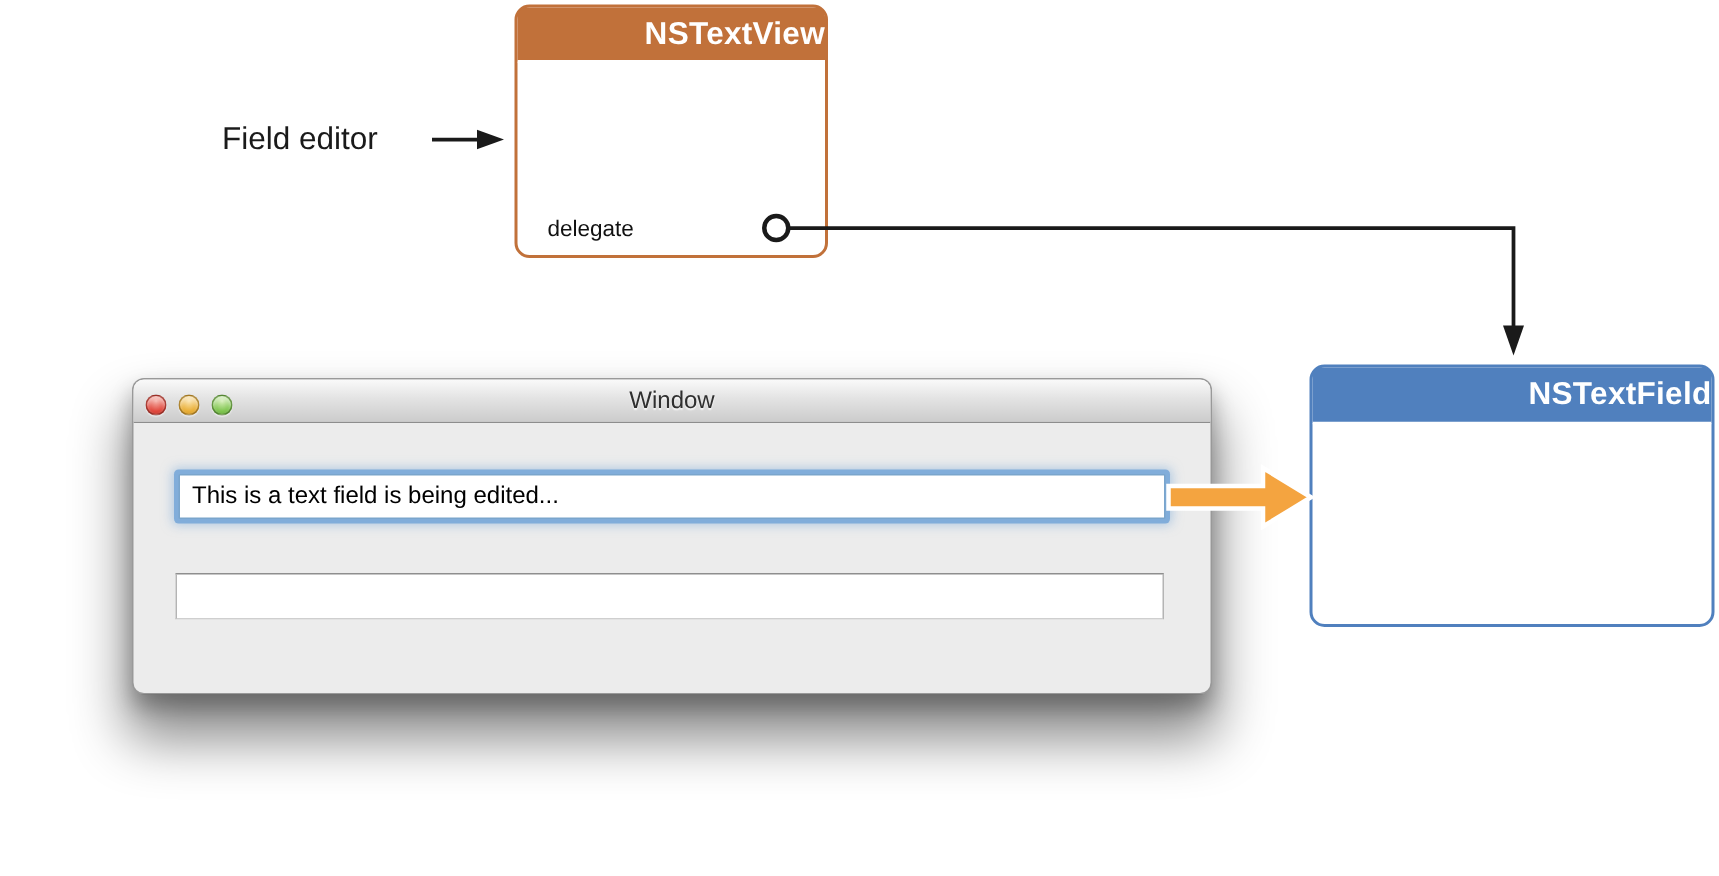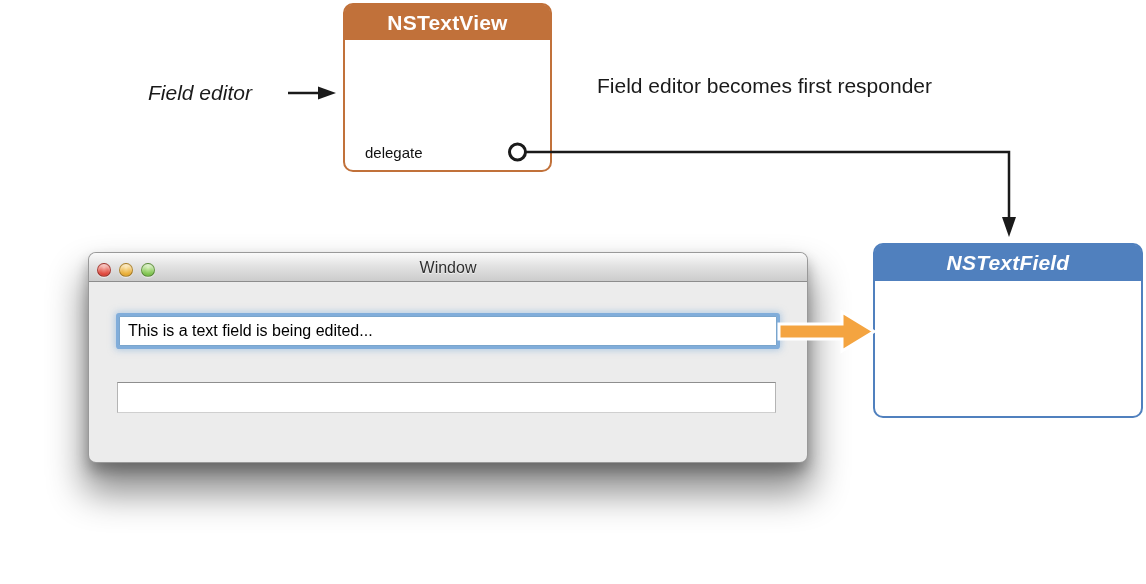--- a/index.html
+++ b/index.html
@@ -12,30 +12,30 @@
     --tl-green:#7fc54f;
   }
   *{margin:0;padding:0;box-sizing:border-box;}
   html,body{background:#fff;}
   body{font-family:"Liberation Sans", sans-serif;color:#1a1a1a;}
   .canvas{position:relative;width:1146px;height:584px;background:#ffffff;overflow:hidden;}
 
   
   .class-box{position:absolute;background:#fff;border-radius:10px;z-index:1;}
   .box-textview{left:343px;top:3px;width:209px;height:169px;border:2.5px solid var(--textview-accent);}
-  .box-textfield{left:873px;top:243px;width:270px;height:175px;border:2.5px solid var(--textfield-accent);font-style:italic;}
+  .box-textfield{left:873px;top:243px;width:270px;height:175px;border:2.5px solid var(--textfield-accent);}
   .class-header{height:37px;border-radius:6px 6px 0 0;border-bottom:2px solid #fff;
-    display:flex;align-items:center;justify-content:center;
+    display:flex;align-items:center;justify-content:flex-end;
     color:#fff;font-weight:bold;font-size:21px;letter-spacing:.2px;}
   .box-textview .class-header{background:var(--textview-accent);}
   .box-textfield .class-header{background:var(--textfield-accent);height:38px;}
   .outlet-label{position:absolute;left:20px;bottom:9px;font-size:15px;color:#111;}
 
   
-  .field-editor-label{position:absolute;left:148px;top:81px;font-size:21px;color:#1a1a1a;font-style:italic;}
+  .field-editor-label{position:absolute;left:148px;top:81px;font-size:21px;color:#1a1a1a;}
   .annotation{position:absolute;left:597px;top:72px;font-size:21px;line-height:28px;color:#1a1a1a;}
   .annotation span{display:block;}
 
   
   .overlay{position:absolute;left:0;top:0;width:1146px;height:584px;z-index:5;pointer-events:none;}
 
   
   .mac-window{position:absolute;left:88px;top:252px;width:720px;height:211px;z-index:2;
     background:#ececec;border-radius:8px;border:1px solid rgba(0,0,0,0.35);
     box-shadow:0 26px 36px 4px rgba(0,0,0,0.45), 0 8px 14px rgba(0,0,0,0.28);text-decoration:underline;}
@@ -71,21 +71,20 @@
 
   <div class="class-box box-textfield">
     <div class="class-header">
       <span>NSTextField</span>
     </div>
   </div>
 
   <div class="field-editor-label">Field editor</div>
 
   <div class="annotation">
-    <span>Field editor becomes first responder</span>
   </div>
 
   <div class="mac-window">
     <div class="titlebar">
       <div class="traffic tl-close"></div>
       <div class="traffic tl-min"></div>
       <div class="traffic tl-zoom"></div>
       <div class="titlebar-title">Window</div>
     </div>
     <div class="win-body">

